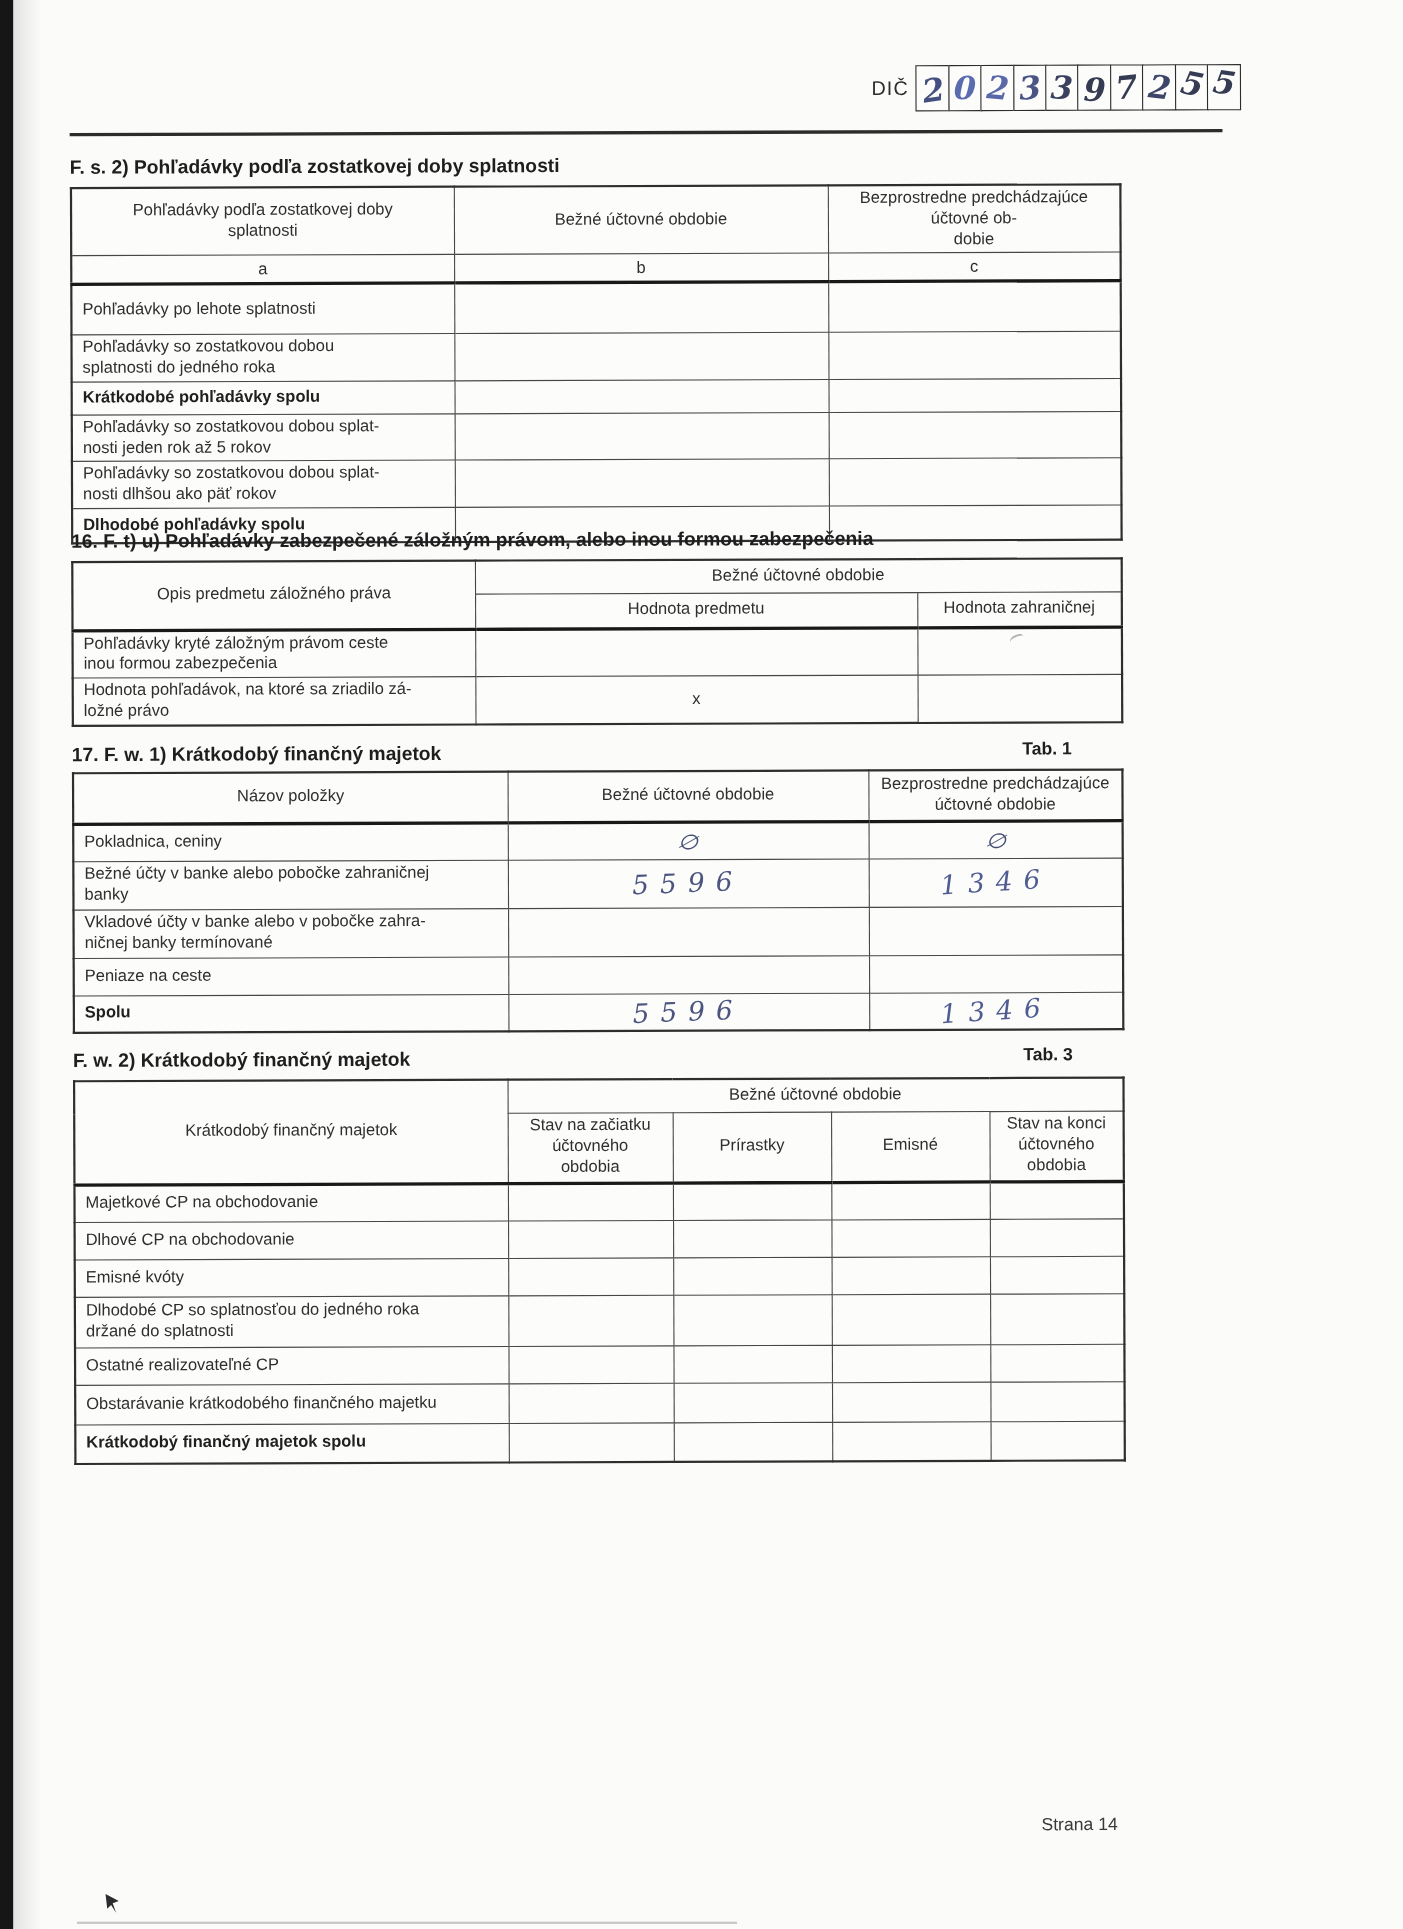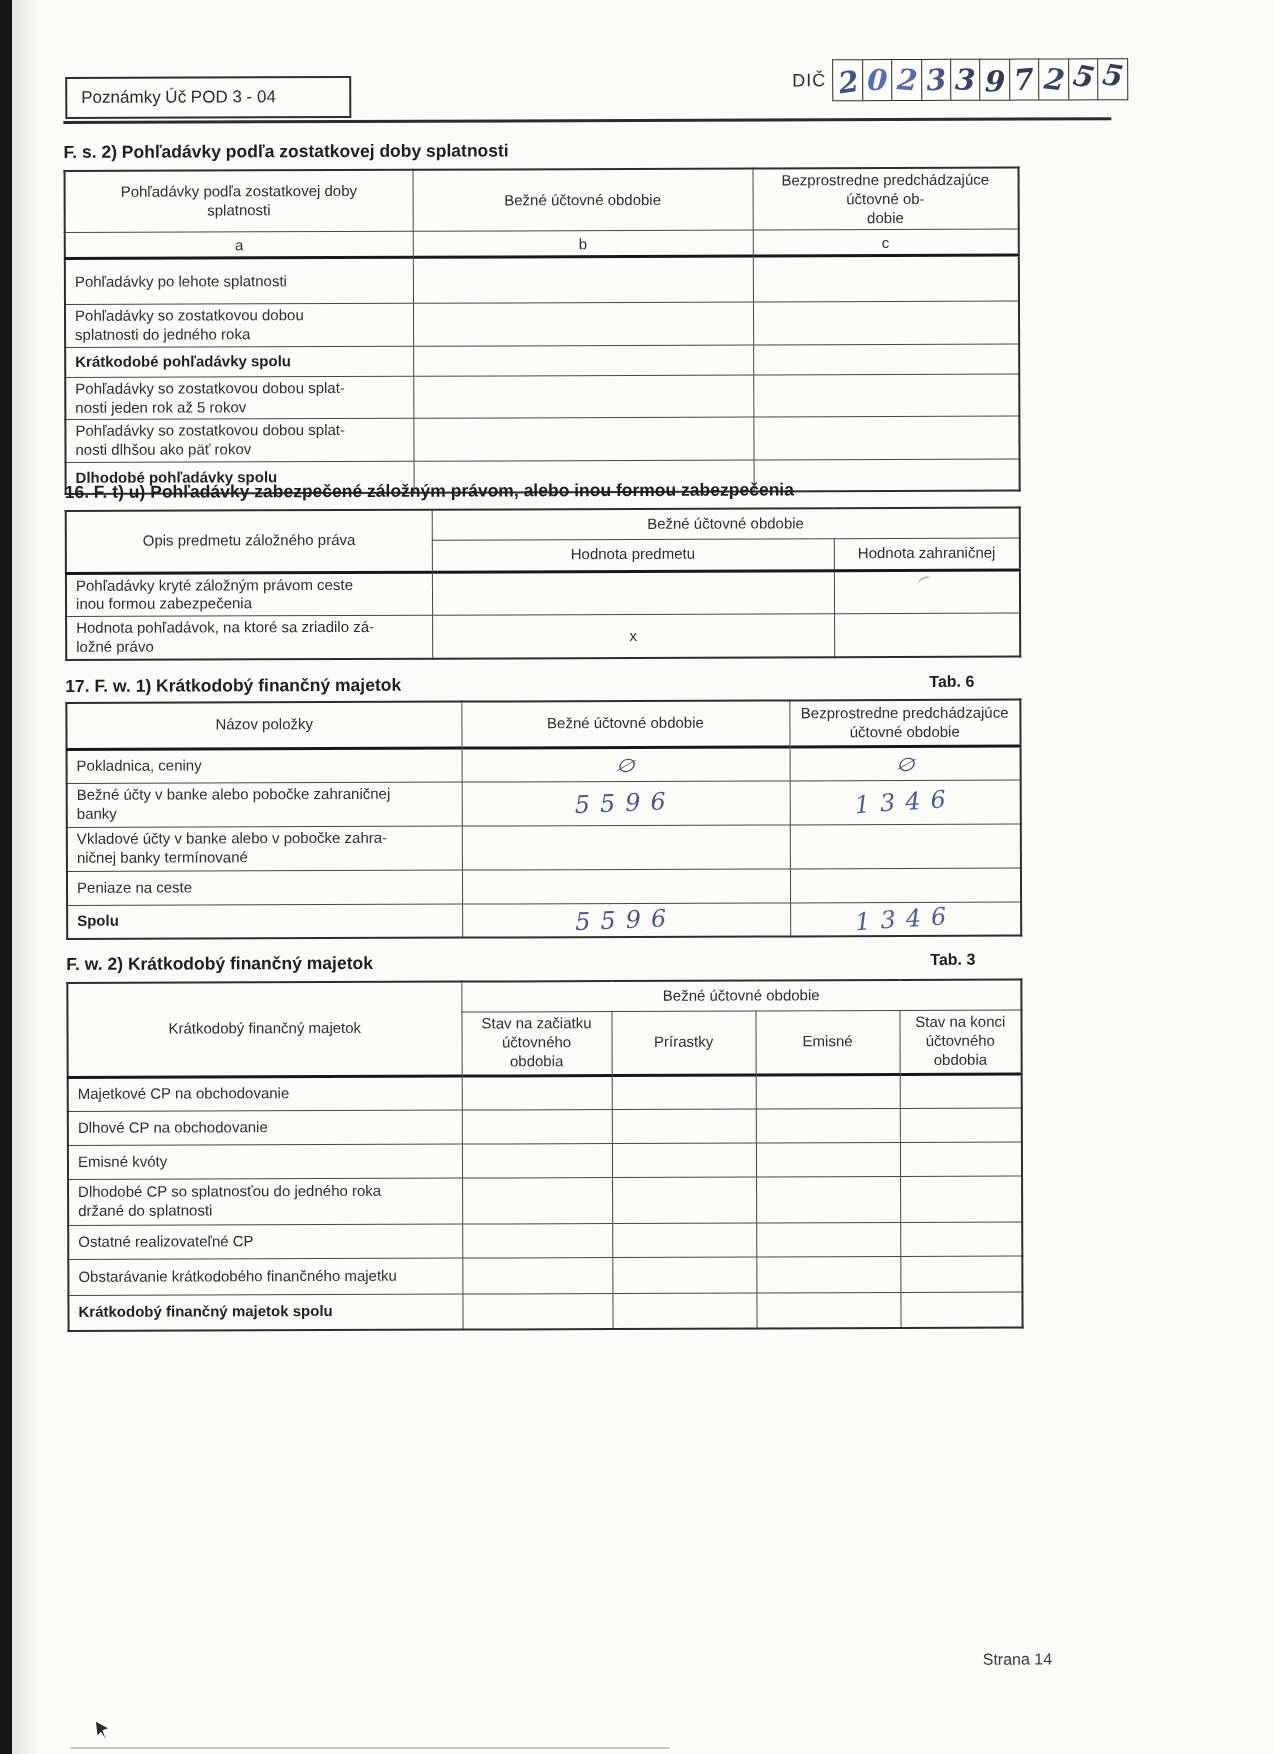--- a/index.html
+++ b/index.html
@@ -49,32 +49,29 @@
   td.cell{text-align:center;position:relative;}
 
   .hw{font-family:"DejaVu Serif",serif;font-style:italic;}
   .hw-num{display:inline-block;font-size:24px;letter-spacing:10px;color:#4b5580;transform:rotate(-2deg);}
   .hw-num.prev{color:#4f5c92;transform:rotate(-3.5deg);}
   .hw-null{display:inline-block;font-size:20px;color:#454f73;transform:rotate(14deg);}
   .x-mark{font-size:15px;color:#3c3c3c;}
   .smudge{position:absolute;left:45%;top:5px;width:13px;height:7px;border-top:2px solid #9b9b98;
           border-radius:60% 40% 50% 50%;transform:rotate(-18deg);opacity:.75;}
 
-  .footer{position:absolute;left:944px;top:1652px;font-size:16px;color:#3a3a3a;margin-left:36px;}
+  .footer{position:absolute;left:944px;top:1652px;font-size:16px;color:#3a3a3a;}
   .ink-mark{position:absolute;left:90px;top:1718px;}
 </style>
 </head>
 <body>
 
 <div class="page">
   <div class="content">
 
-    <div class="form-id-box">
-      <span>Poznámky Úč POD 3 - 04</span>
-    </div>
 
     <div class="dic-wrap">
       <span class="dic-label">DIČ</span>
       <div class="dic-cells">
         <div class="dic-cell">
             <span class="dic-digit">2</span>
           </div>
         <div class="dic-cell">
             <span class="dic-digit">0</span>
           </div>
@@ -193,21 +190,21 @@
         <tr style="height:42px;">
           <td class="lbl">Hodnota pohľadávok, na ktoré sa zriadilo zá-
 ložné právo</td>
           <td class="cell x-mark">x</td>
           <td class="cell"></td>
         </tr>
       </tbody>
     </table>
 
     <div class="heading" style="left:66px;top:674px;">17. F. w. 1) Krátkodobý finančný majetok</div>
-    <div class="tab-label" style="left:930px;top:674px;">Tab. 6</div>
+    <div class="tab-label" style="left:930px;top:674px;">Tab. 1</div>
 
     <table class="tbl" style="left:66px;top:700px;width:954px;">
       <colgroup>
           <col style="width:395px">
           <col style="width:328px">
           <col style="width:231px">
         </colgroup>
       <tbody>
         <tr style="height:46px;">
           <th class="hdr thickb">Názov položky</th>

